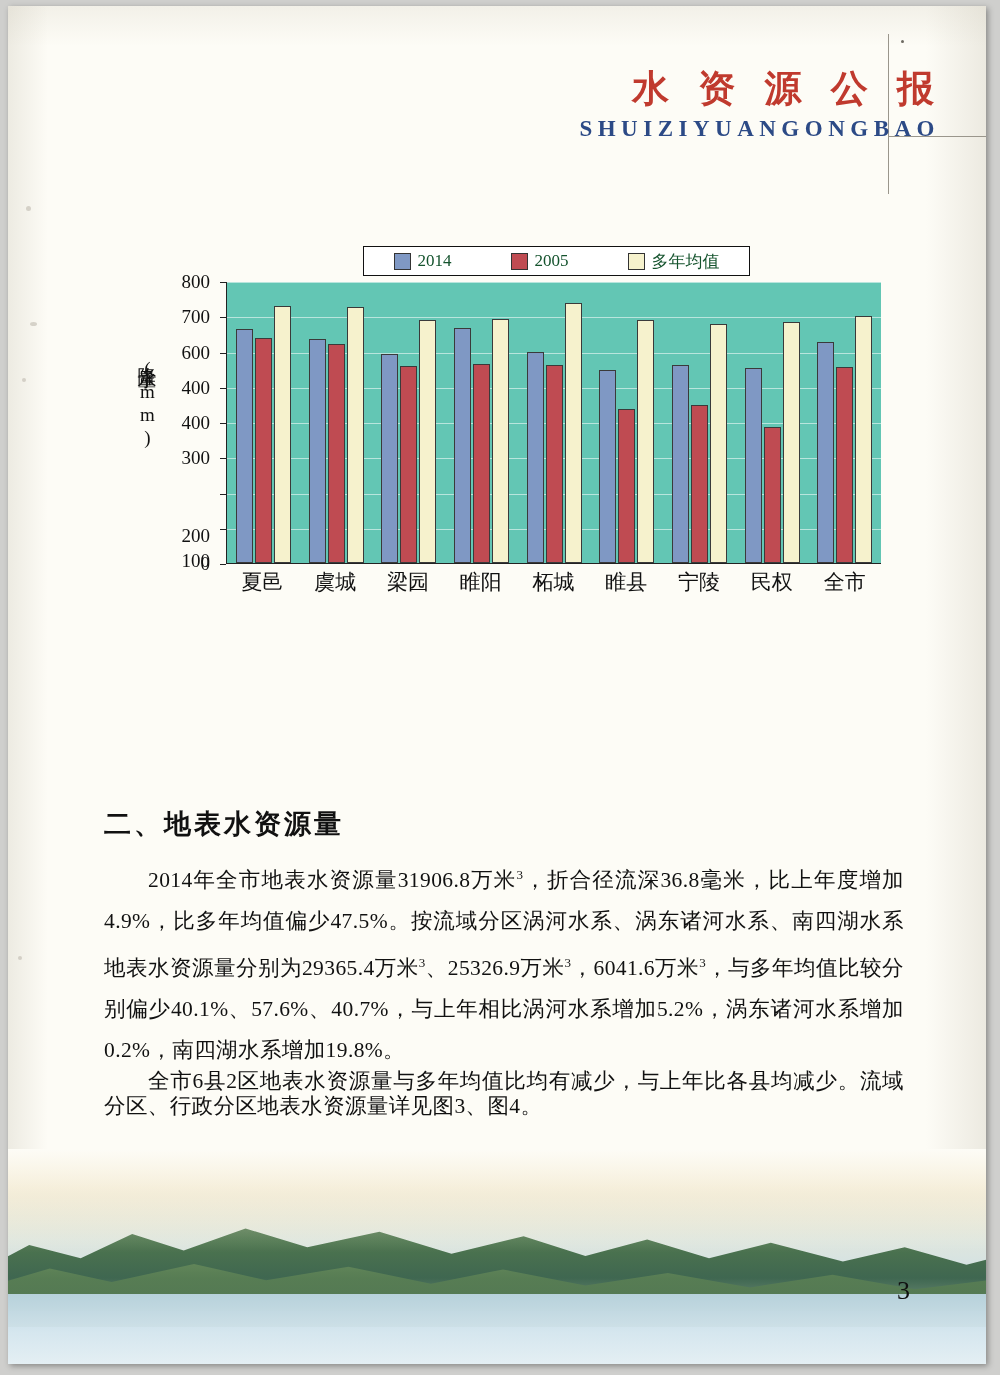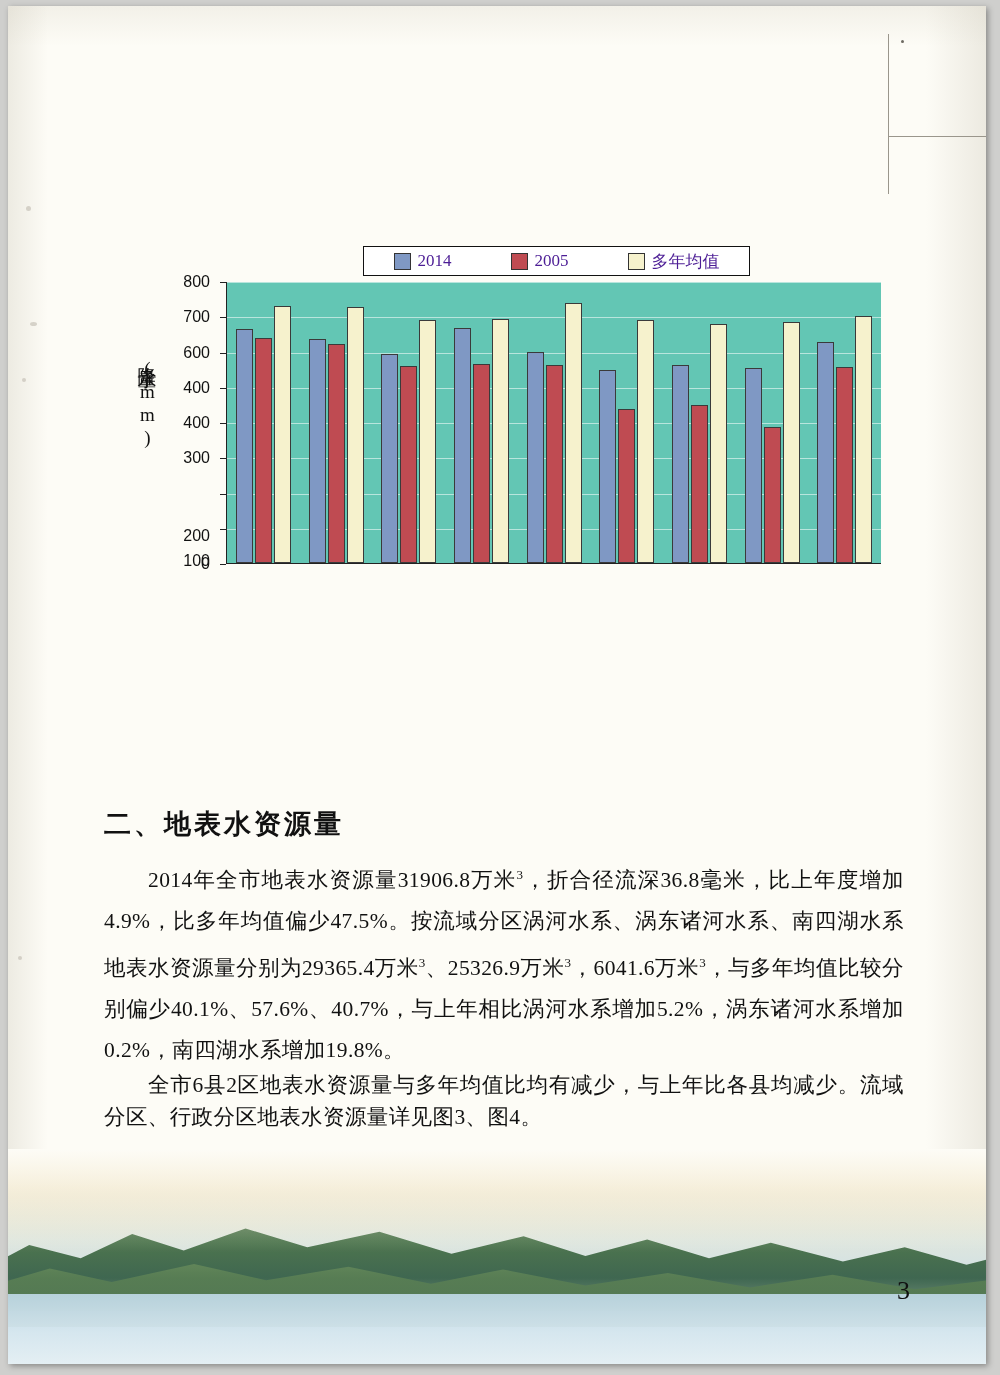--- a/index.html
+++ b/index.html
@@ -59,37 +59,37 @@
     position:absolute;left:160px;top:192px;
     font-size:21px;color:#111;letter-spacing:.5px;white-space:nowrap;
     font-family:"Liberation Serif", serif;
   }
   .legend{
     position:absolute;left:355px;top:240px;
     width:385px;height:28px;
     border:1px solid #111;background:#fff;
     display:flex;align-items:center;justify-content:space-around;
   }
-  .legend-item{display:flex;align-items:center;gap:7px;font-size:17px;color:#4c1d95;}
+  .legend-item{display:flex;align-items:center;gap:7px;font-size:17px;color:#14532d;}
   .sw{width:15px;height:15px;border:1px solid #333;display:inline-block;}
 
   .chart-wrap{
     position:absolute;left:128px;top:276px;width:745px;height:320px;
   }
   .plot{
     position:absolute;left:90px;top:0;width:655px;height:282px;
     background:#63c6b4;
     border-left:1px solid #222;border-bottom:1px solid #222;
     box-sizing:border-box;
   }
   .gridline{position:absolute;left:0;width:100%;height:1px;background:rgba(255,255,255,.55);}
   .ytick{
     position:absolute;right:0;transform:translateY(-50%);
-    font-size:16px;color:#111;text-align:right;width:60px;
-    font-family:Liberation Sans, sans-serif;
+    font-size:19px;color:#111;text-align:right;width:60px;
+    font-family:Liberation Serif, serif;
   }
   .ytick-mark{position:absolute;width:6px;height:1px;background:#222;}
   .ylabel{
     position:absolute;left:-2px;top:70px;
     width:26px;
     font-size:19px;color:#111;letter-spacing:2px;
     writing-mode:vertical-rl;text-orientation:upright;
     font-family:"Liberation Serif", serif;
   }
   .groups{position:absolute;left:0;bottom:0;width:100%;height:100%;display:flex;}
@@ -112,21 +112,21 @@
     text-align:justify;
     font-family:"Liberation Serif", serif;
   }
   .p1{left:96px;top:616px;width:800px;text-indent:44px;}
   .h2{
     position:absolute;left:96px;top:800px;
     font-size:27px;font-weight:bold;color:#111;letter-spacing:3px;
     font-family:"Liberation Serif", serif;
   }
   .p2{left:96px;top:848px;width:800px;text-indent:44px;line-height:41px;}
-  .p3{left:96px;top:1063px;width:800px;text-indent:44px;line-height:32px;}
+  .p3{left:96px;top:1063px;width:800px;text-indent:44px;line-height:25px;}
   sup{font-size:13px;vertical-align:super;}
 
   
   .photo{
     position:absolute;left:0;bottom:0;width:978px;height:215px;
     background:
       linear-gradient(180deg,#f3e7c9 0%, #efe3c4 18%, #dfe6dd 42%, #cfe0e6 62%, #c2d8e4 100%);
     overflow:hidden;
   }
   .ridge{
@@ -164,20 +164,25 @@
 
   <div class="speck" style="left:18px;top:200px;width:5px;height:5px;"></div>
   <div class="speck" style="left:22px;top:316px;width:7px;height:4px;"></div>
   <div class="speck" style="left:14px;top:372px;width:4px;height:4px;"></div>
   <div class="speck" style="left:10px;top:950px;width:4px;height:4px;"></div>
 
   <div class="edge-v"></div>
   <div class="edge-h"></div>
   <div class="edge-dot"></div>
 
+  <div class="header">
+    <div class="hdr-title">水 资 源 公 报</div>
+    <div class="hdr-pinyin">SHUIZIYUANGONGBAO</div>
+    <div class="hdr-rule"></div>
+  </div>
 
 
   <div class="legend">
     <div class="legend-item">
       <span class="sw b2014"></span>
       <span>2014</span>
     </div>
     <div class="legend-item">
       <span class="sw b2013"></span>
       <span>2005</span>
@@ -262,20 +267,31 @@
             <div class="bar b2013" title="2013: 385" style="height: 135.713px;"></div>
             <div class="bar bavg" title="多年均值: 685" style="height: 241.462px;"></div>
           </div>
           <div class="group">
             <div class="bar b2014" title="2014: 628" style="height: 221.37px;"></div>
             <div class="bar b2013" title="2013: 555" style="height: 195.637px;"></div>
             <div class="bar bavg" title="多年均值: 702" style="height: 247.455px;"></div>
           </div>
         </div>
     </div>
+    <div class="xlabels" id="xlabels">
+        <div class="xlab">夏邑</div>
+        <div class="xlab">虞城</div>
+        <div class="xlab">梁园</div>
+        <div class="xlab">睢阳</div>
+        <div class="xlab">柘城</div>
+        <div class="xlab">睢县</div>
+        <div class="xlab">宁陵</div>
+        <div class="xlab">民权</div>
+        <div class="xlab">全市</div>
+      </div>
   </div>
 
 
   <div class="h2">二、地表水资源量</div>
 
   <div class="para p2">
     <span>2014年全市地表水资源量31906.8万米</span><sup>3</sup><span>，折合径流深36.8毫米，比上年度增加4.9%，比多年均值偏少47.5%。按流域分区涡河水系、涡东诸河水系、南四湖水系地表水资源量分别为29365.4万米</span><sup>3</sup><span>、25326.9万米</span><sup>3</sup><span>，6041.6万米</span><sup>3</sup><span>，与多年均值比较分别偏少40.1%、57.6%、40.7%，与上年相比涡河水系增加5.2%，涡东诸河水系增加0.2%，南四湖水系增加19.8%。</span>
   </div>
 
   <div class="para p3">全市6县2区地表水资源量与多年均值比均有减少，与上年比各县均减少。流域分区、行政分区地表水资源量详见图3、图4。</div>

